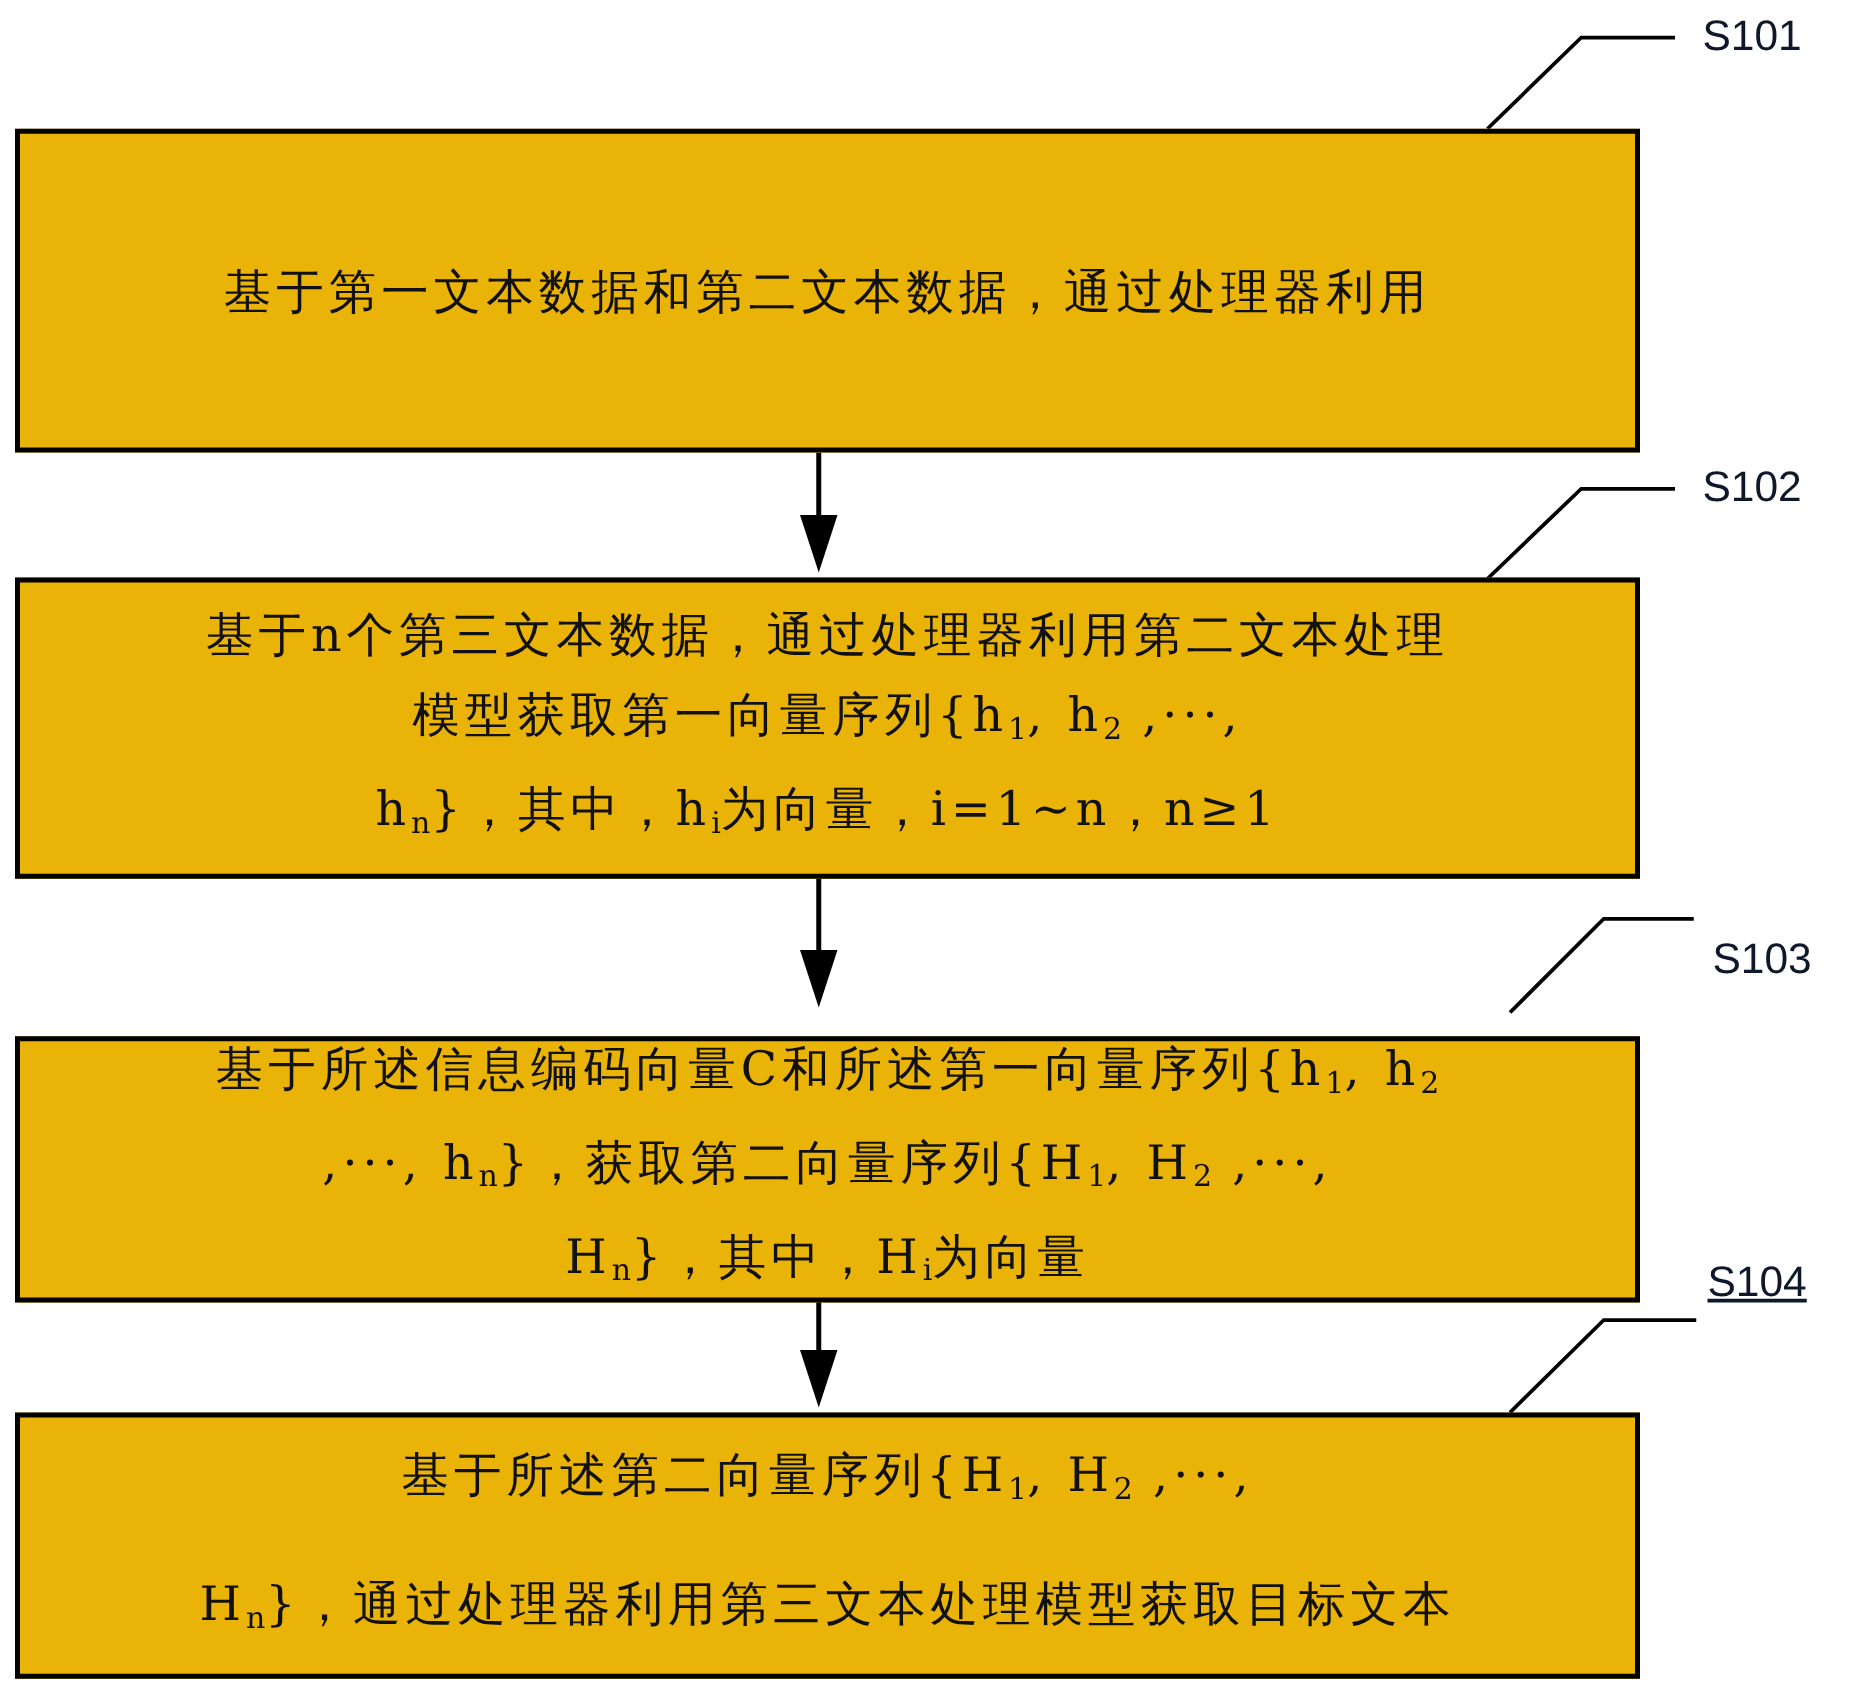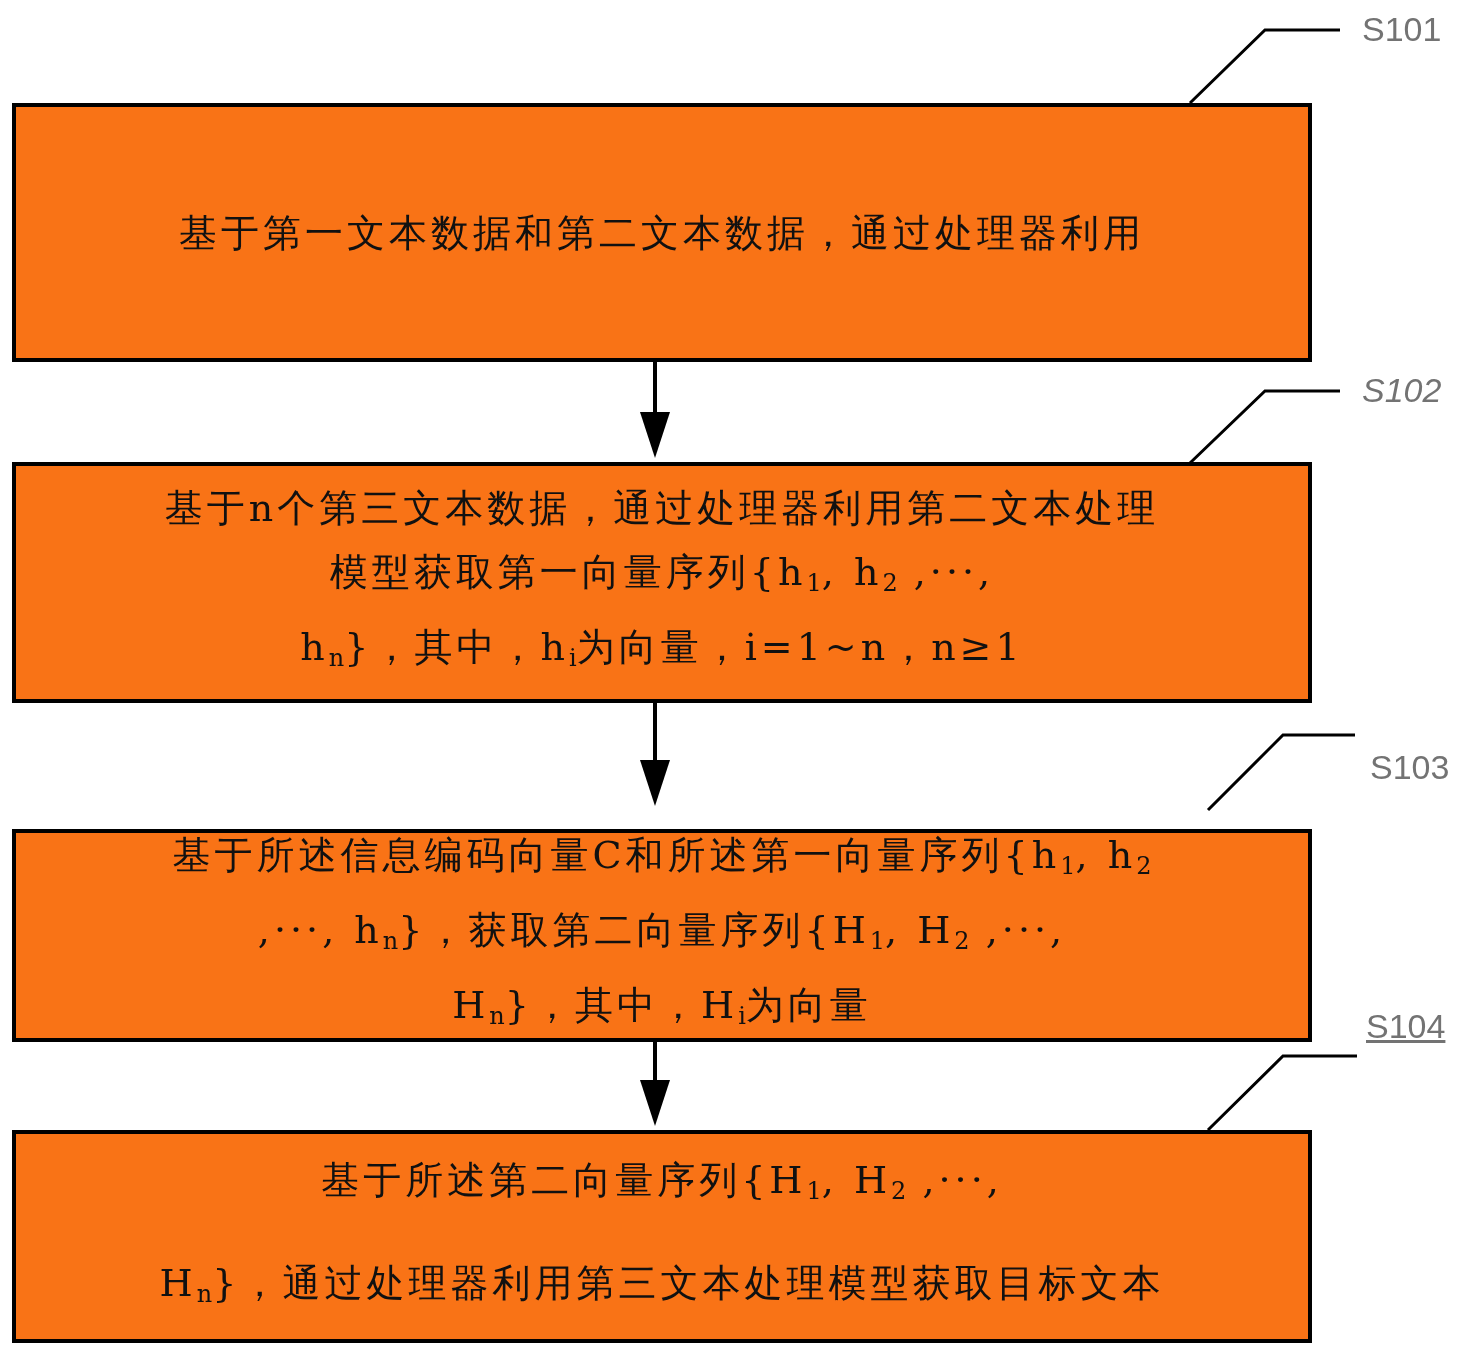--- a/index.html
+++ b/index.html
@@ -1,30 +1,30 @@
 <!DOCTYPE html>
 <html><head>
 <meta charset="utf-8">
 <style>
   html, body { margin: 0; padding: 0; background: #ffffff; }
   body { width: 1483px; height: 1360px; position: relative; overflow: hidden;
          font-family: "DejaVu Serif", "Liberation Serif", serif; color: #111; }
   .step-box {
     position: absolute; left: 12px; width: 1292px;
-    border: 4px solid #000; background: #f97316; box-sizing: content-box;
+    border: 4px solid #000; background: #eab308; box-sizing: content-box;
     display: flex; flex-direction: column; justify-content: center; align-items: center;
   }
   .step-line {
     font-size: 38px; line-height: 64px; text-align: center; white-space: nowrap;
     letter-spacing: 4px;
   }
   .step-line sub { font-size: 24px; vertical-align: -6px; letter-spacing: 0; }
   .step-label {
     position: absolute; font-family: "Liberation Sans", "DejaVu Sans", sans-serif;
-    font-size: 34px; line-height: 34px; color: #737373;
+    font-size: 34px; line-height: 34px; color: #0f172a;
   }
   svg.connectors { position: absolute; left: 0; top: 0; }
 </style>
 </head>
 <body>
 
 <svg class="connectors" width="1483" height="1360">
   <g id="edges">
       <line x1="655" y1="362" x2="655" y2="418" stroke="#000000" stroke-width="4"></line>
       <polygon points="640,412 670,412 655,458" fill="#000000"></polygon>
@@ -55,15 +55,15 @@
       <div class="step-line"><span>,···, h</span><sub>n</sub><span>}，获取第二向量序列{H</span><sub>1</sub><span>, H</span><sub>2</sub><span> ,···,</span></div>
       <div class="step-line"><span>H</span><sub>n</sub><span>}，其中，H</span><sub>i</sub><span>为向量</span></div>
     </div>
     <div class="step-box" style="top: 1130px; height: 205px; gap: 28px;">
       <div class="step-line"><span>基于所述第二向量序列{H</span><sub>1</sub><span>, H</span><sub>2</sub><span> ,···,</span></div>
       <div class="step-line"><span>H</span><sub>n</sub><span>}，通过处理器利用第三文本处理模型获取目标文本</span></div>
     </div>
   </div>
 
 <div class="step-label" style="left: 1362px; top: 12px;">S101</div>
-<div class="step-label" style="left: 1362px; top: 373px; font-style: italic;">S102</div>
+<div class="step-label" style="left: 1362px; top: 373px;">S102</div>
 <div class="step-label" style="left: 1370px; top: 718px; margin-top: 32px;">S103</div>
 <div class="step-label" style="left: 1366px; top: 1009px; text-decoration: underline;">S104</div>
 
 </body></html>

